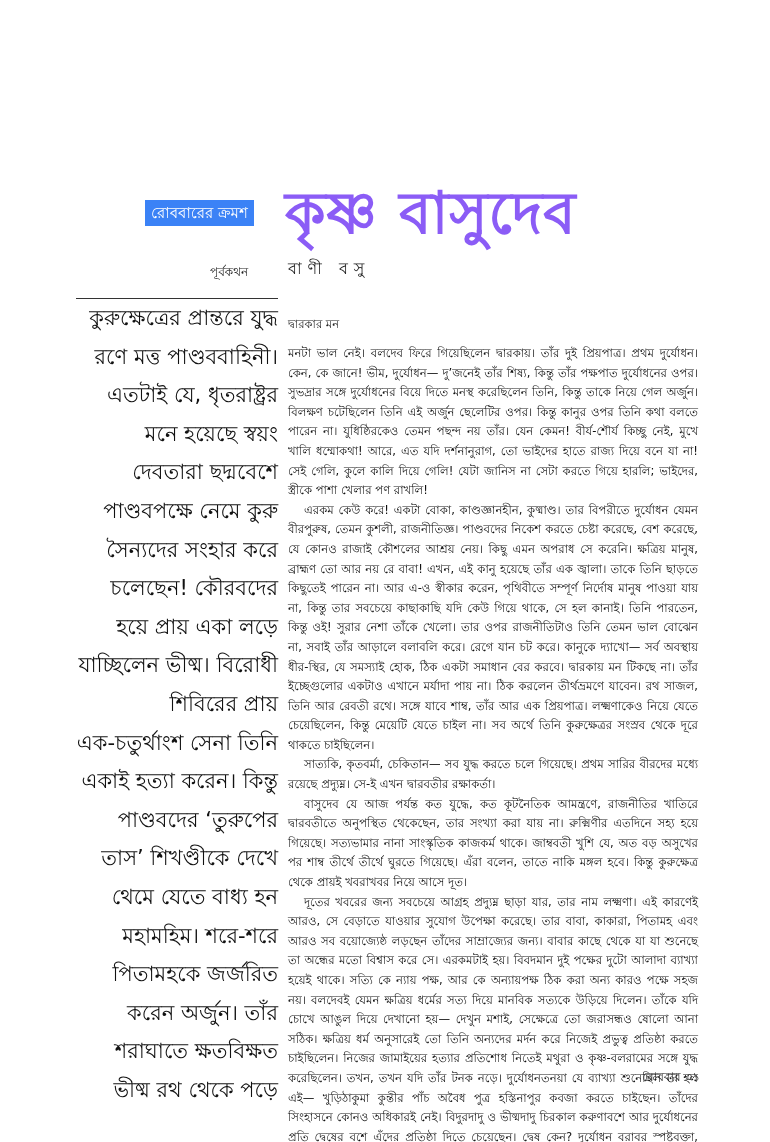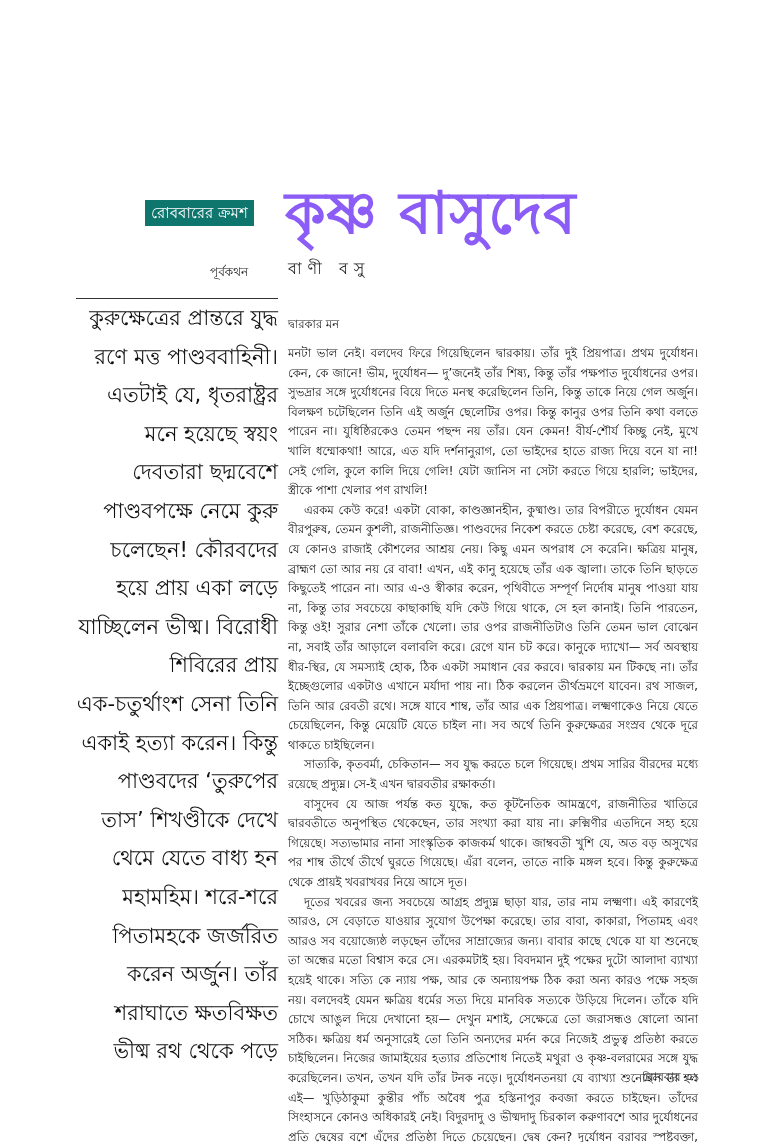--- a/index.html
+++ b/index.html
@@ -1,18 +1,18 @@
 <!DOCTYPE html>
 <html><head>
 <meta charset="utf-8">
 <style>
   html, body { margin: 0; padding: 0; background: #ffffff; }
   body { width: 770px; height: 1142px; position: relative; overflow: hidden;
          font-family: "DejaVu Sans", "Liberation Sans", sans-serif; color: #111; }
-  .series-label { position: absolute; left: 145px; top: 200px; background: #0f766e; color: #fff;
+  .series-label { position: absolute; left: 145px; top: 200px; background: #3b82f6; color: #fff;
                   font-size: 15px; padding: 3px 6px; line-height: 20px; white-space: nowrap; }
   .title { position: absolute; left: 285px; top: 178px; font-size: 58px; font-weight: bold;
            line-height: 70px; color: #8b5cf6; letter-spacing: 1px; white-space: nowrap; }
   .prologue { position: absolute; left: 210px; top: 263px; width: 68px; 
               font-size: 12px; color: #222; }
   .author { position: absolute; left: 288px; top: 256px; font-size: 16px; letter-spacing: 6px;
             color: #222; white-space: nowrap; }
   .left-col { position: absolute; left: 62px; top: 298px; width: 216px; text-align: right;
               font-size: 21px; line-height: 38.6px; color: #111; }
   .left-col .rule { height: 1px; background: #333; margin-left: 14px; }
@@ -33,20 +33,21 @@
 <div class="author">বাণী বসু</div>
 
 <div class="left-col">
   <div class="rule"></div>
   <div>কুরুক্ষেত্রের প্রান্তরে যুদ্ধ</div>
   <div>রণে মত্ত পাণ্ডববাহিনী।</div>
   <div>এতটাই যে, ধৃতরাষ্ট্রর</div>
   <div>মনে হয়েছে স্বয়ং</div>
   <div>দেবতারা ছদ্মবেশে</div>
   <div>পাণ্ডবপক্ষে নেমে কুরু</div>
+  <div>সৈন্যদের সংহার করে</div>
   <div>চলেছেন! কৌরবদের</div>
   <div>হয়ে প্রায় একা লড়ে</div>
   <div>যাচ্ছিলেন ভীষ্ম। বিরোধী</div>
   <div>শিবিরের প্রায়</div>
   <div>এক-চতুর্থাংশ সেনা তিনি</div>
   <div>একাই হত্যা করেন। কিন্তু</div>
   <div>পাণ্ডবদের ‘তুরুপের</div>
   <div>তাস’ শিখণ্ডীকে দেখে</div>
   <div>থেমে যেতে বাধ্য হন</div>
   <div>মহামহিম। শরে-শরে</div>

